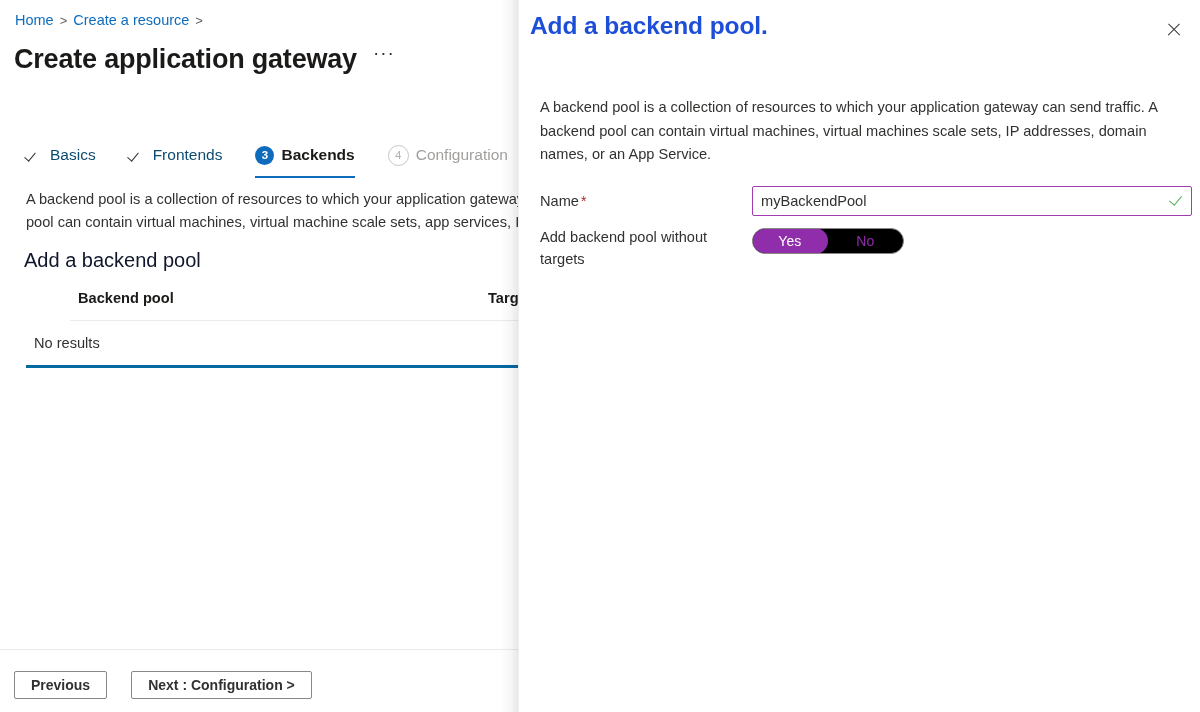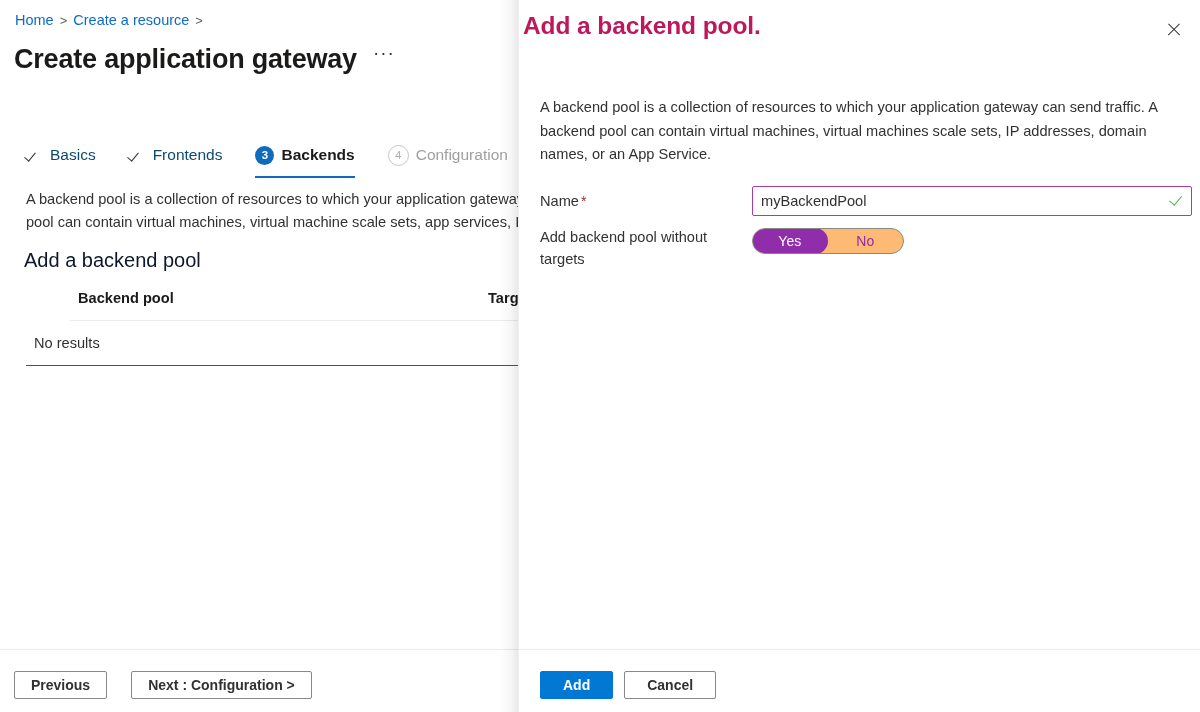--- a/index.html
+++ b/index.html
@@ -181,21 +181,21 @@
     font-weight: 700;
     color: #1b1a19;
     line-height: 20px;
   }
   #pool-table .th.col-pool { width: 410px; }
   #pool-table .th.col-targets { width: 120px; }
 
   #pool-table .tbl-row {
     display: flex;
     padding: 12px 0 12px 8px;
-    border-bottom: 1px solid #0369a1;
+    border-bottom: 3px solid #0369a1;
   }
   #pool-table .tbl-row .td {
     font-size: 14.6px;
     color: #323130;
     line-height: 20px;
   }
 
   #wizard-footer {
     position: absolute;
     left: 0;
@@ -248,25 +248,25 @@
     position: absolute;
     left: 519px;
     top: 0;
     width: 681px;
     height: 712px;
     background: #ffffff;
   }
 
   #blade-title {
     position: absolute;
-    left: 4px;
+    left: 11px;
     top: 9px;
     font-size: 24.5px;
     font-weight: 600;
-    color: #be185d;
+    color: #1d4ed8;
     line-height: 34px;
     letter-spacing: -0.1px;
   }
   #blade-close-button {
     position: absolute;
     right: 12px;
     top: 14px;
     width: 30px;
     height: 30px;
     display: flex;
@@ -368,21 +368,21 @@
     transform: rotate(40deg);
   }
 
   #targets-toggle {
     display: inline-flex;
     align-items: center;
     width: 152px;
     height: 26px;
     border: 1px solid #8a8886;
     border-radius: 14px;
-    background: #fdba74;
+    background: #000000;
     box-sizing: border-box;
     overflow: hidden;
     margin-top: 6px;
     cursor: pointer;
     padding: 0;
   }
   #targets-toggle .opt {
     flex: 1 1 50%;
     height: 100%;
     display: flex;
@@ -516,20 +516,14 @@
       <div class="form-control">
         <div id="targets-toggle">
           <span class="opt selected">Yes</span>
           <span class="opt unselected">No</span>
         </div>
       </div>
     </div>
 
   </div>
 
-  <div id="blade-footer">
-    <div class="btn-row">
-      <button class="btn primary">Add</button>
-      <button class="btn">Cancel</button>
-    </div>
-  </div>
 
 </div>
 
 </body></html>

